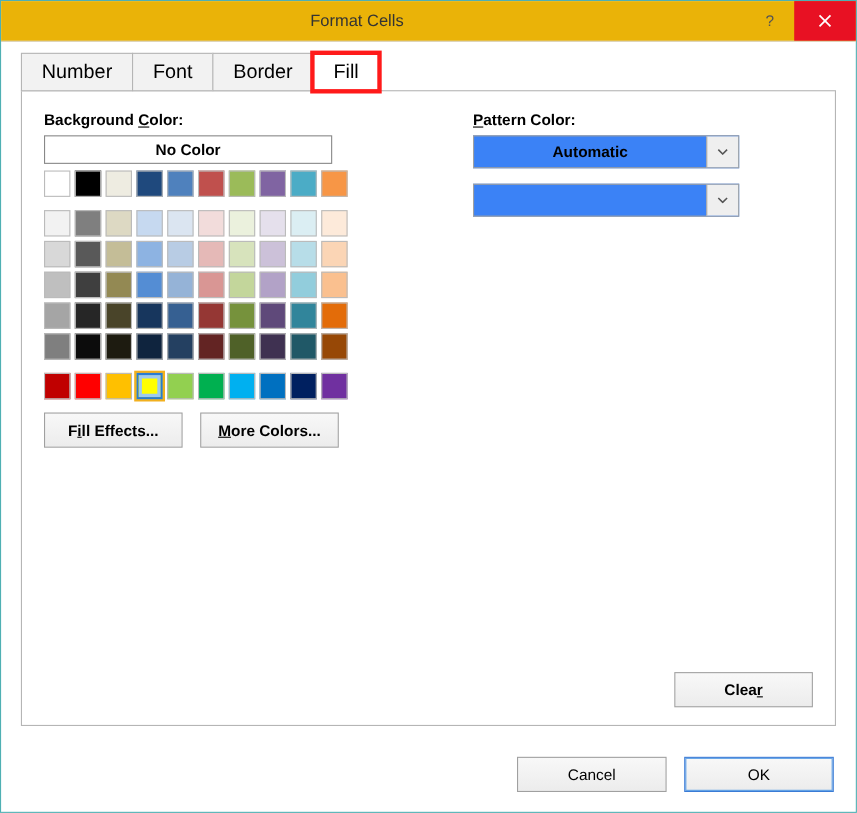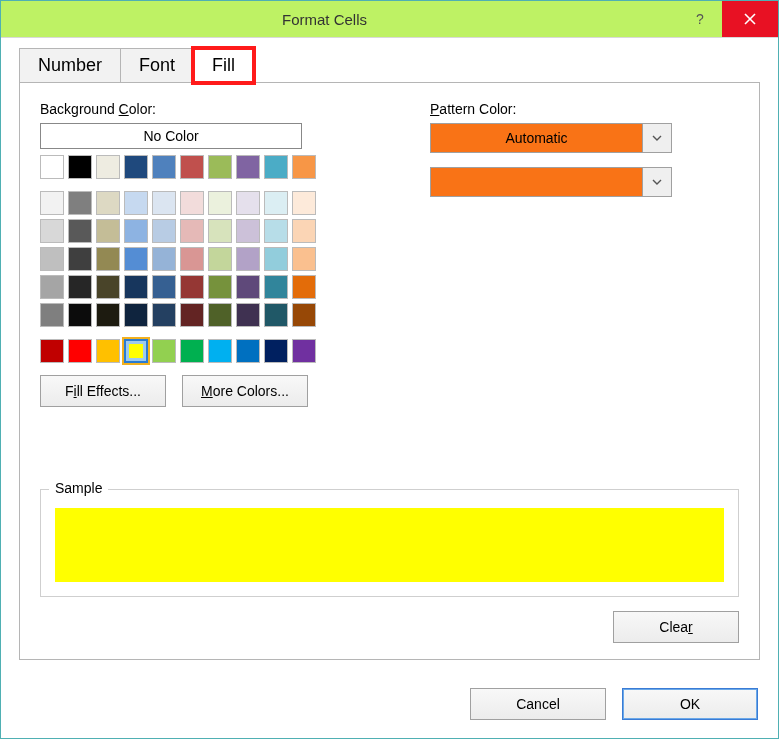--- a/index.html
+++ b/index.html
@@ -16,21 +16,21 @@
     width: 779px;
     height: 739px;
     box-sizing: border-box;
     border: 1px solid #4fb0b3;
     background: #fff;
     display: flex;
     flex-direction: column;
   }
   .titlebar {
     height: 36px;
-    background: #bef264;
+    background: #eab308;
     display: flex;
     align-items: center;
     position: relative;
     border-bottom: 1px solid #d9d9d9;
     gap: 28px;
   }
   .titlebar-title {
     flex: 1;
     text-align: center;
     font-size: 15px;
@@ -88,20 +88,21 @@
     text-align: center;
   }
   .panel {
     flex: 1;
     border: 1px solid #b5b5b5;
     background: #fff;
     padding: 18px 20px 16px 20px;
     display: flex;
     flex-direction: column;
     position: relative;
+    font-weight: bold;
   }
   .columns {
     display: flex;
     gap: 60px;
   }
   .col-left { width: 330px; }
   .col-right { flex: 1; }
   .label {
     font-size: 14px;
     margin-bottom: 6px;
@@ -151,21 +152,21 @@
     display: inline-flex;
     align-items: center;
     justify-content: center;
     cursor: default;
   }
   .combo {
     display: flex;
     border: 1px solid #a0a0a0;
     height: 28px;
     width: 240px;
-    background: #f97316;
+    background: #3b82f6;
   }
   .combo .combo-text {
     flex: 1;
     display: flex;
     align-items: center;
     justify-content: center;
     font-size: 14px;
   }
   .combo .combo-arrow {
     width: 28px;
@@ -235,20 +236,21 @@
         </svg>
       </div>
     </div>
   </div>
 
   <div class="body">
 
     <div class="tabs">
       <div class="tab">Number</div>
       <div class="tab">Font</div>
+      <div class="tab">Border</div>
       <div class="tab active highlight">Fill</div>
     </div>
 
     <div class="panel">
 
       <div class="columns">
 
         <div class="col-left">
           <div class="label">
             <span>Background </span><span class="underline">C</span><span>olor:</span>
@@ -367,24 +369,20 @@
               <svg width="10" height="6" viewBox="0 0 10 6">
                   <polyline points="1,1 5,5 9,1" fill="none" stroke="#555" stroke-width="1.4"></polyline>
                 </svg>
             </div>
           </div>
         </div>
 
       </div>
 
       <div class="sample-group">
-        <div class="fieldset">
-          <div class="fieldset-legend">Sample</div>
-          <div class="sample-swatch" id="sample-swatch" style="background: rgb(255, 255, 0);"></div>
-        </div>
         <div class="clear-row">
           <div class="btn">
             <span>Clea</span>
               <span class="underline">r</span>
           </div>
         </div>
       </div>
 
     </div>
 

